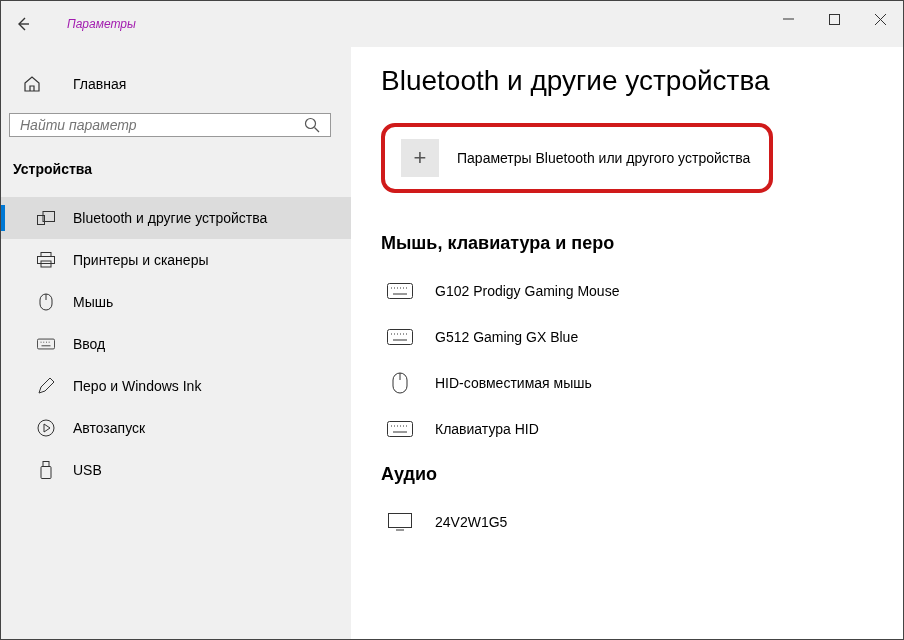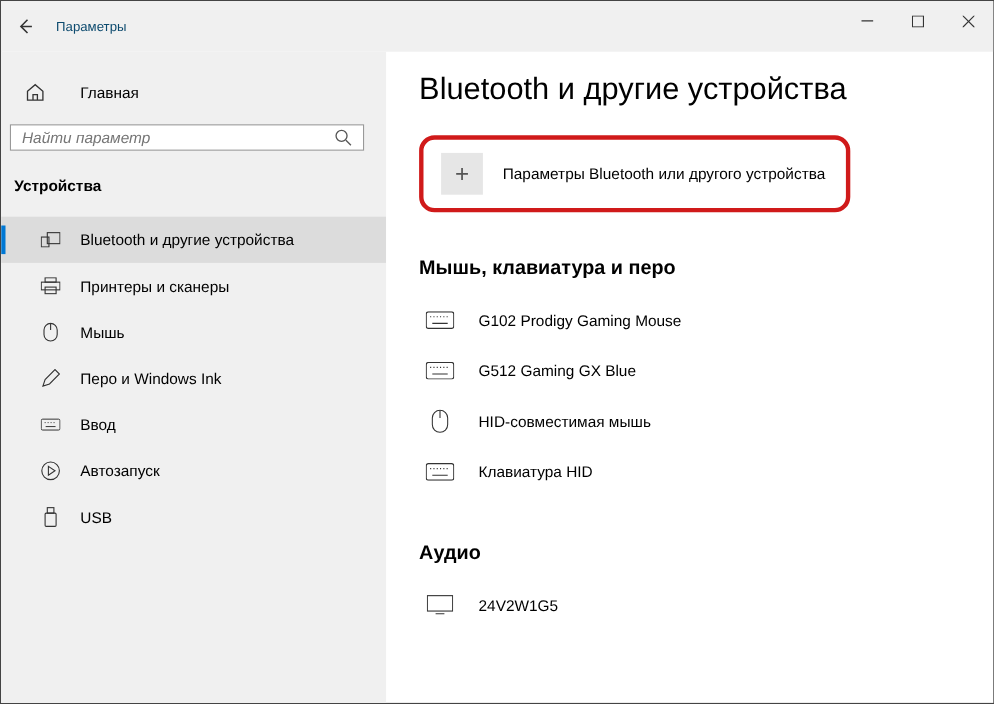--- a/index.html
+++ b/index.html
@@ -21,22 +21,23 @@
   .back-btn {
     width: 44px;
     height: 46px;
     display: flex;
     align-items: center;
     justify-content: center;
     cursor: pointer;
   }
   .title {
     font-size: 12px;
-    color: #0c4a6e;
-    margin-left: 6px;
+    color: #a21caf;
+    margin-left: 22px;
+    font-style: italic;
   }
   .window-controls {
     position: absolute;
     right: 0;
     top: 0;
     display: flex;
   }
   .win-btn {
     width: 46px;
     height: 36px;
@@ -245,38 +246,38 @@
       <span class="nav-icon">
         <svg width="14" height="18" viewBox="0 0 14 18">
             <rect x="1" y="1" width="12" height="16" rx="6" stroke="#333" fill="none"></rect>
             <line x1="7" y1="1" x2="7" y2="7" stroke="#333"></line>
           </svg>
       </span>
       <span>Мышь</span>
     </div>
     <div class="nav-item">
       <span class="nav-icon">
-        <svg width="18" height="18" viewBox="0 0 18 18">
-            <path d="M2 16 L4 10 L13 1 L17 5 L8 14 Z" stroke="#333" fill="none"></path>
-          </svg>
-      </span>
-      <span>Перо и Windows Ink</span>
-    </div>
-    <div class="nav-item">
-      <span class="nav-icon">
         <svg width="20" height="12" viewBox="0 0 20 12">
             <rect x="0.5" y="0.5" width="19" height="11" rx="1.5" stroke="#333" fill="none"></rect>
             <line x1="4" y1="4" x2="5" y2="4" stroke="#333"></line>
             <line x1="7" y1="4" x2="8" y2="4" stroke="#333"></line>
             <line x1="10" y1="4" x2="11" y2="4" stroke="#333"></line>
             <line x1="13" y1="4" x2="14" y2="4" stroke="#333"></line>
             <line x1="5" y1="8" x2="15" y2="8" stroke="#333"></line>
           </svg>
       </span>
       <span>Ввод</span>
+    </div>
+    <div class="nav-item">
+      <span class="nav-icon">
+        <svg width="18" height="18" viewBox="0 0 18 18">
+            <path d="M2 16 L4 10 L13 1 L17 5 L8 14 Z" stroke="#333" fill="none"></path>
+          </svg>
+      </span>
+      <span>Перо и Windows Ink</span>
     </div>
     <div class="nav-item">
       <span class="nav-icon">
         <svg width="18" height="18" viewBox="0 0 18 18">
             <circle cx="9" cy="9" r="8" stroke="#333" fill="none"></circle>
             <path d="M7 5 L13 9 L7 13 Z" stroke="#333" fill="none"></path>
           </svg>
       </span>
       <span>Автозапуск</span>
     </div>
@@ -349,21 +350,21 @@
             <line x1="10" y1="5" x2="11" y2="5" stroke="#333"></line>
             <line x1="13" y1="5" x2="14" y2="5" stroke="#333"></line>
             <line x1="16" y1="5" x2="17" y2="5" stroke="#333"></line>
             <line x1="19" y1="5" x2="20" y2="5" stroke="#333"></line>
             <line x1="6" y1="11" x2="20" y2="11" stroke="#333"></line>
           </svg>
       </span>
       <span>Клавиатура HID</span>
     </div>
 
-    <h2 class="sub-header" style="margin-top:40px">Аудио</h2>
+    <h2 class="sub-header" style="margin-top:12px">Аудио</h2>
 
     <div class="device-item">
       <span class="device-icon">
         <svg width="24" height="18" viewBox="0 0 24 18">
             <rect x="0.5" y="0.5" width="23" height="14" stroke="#333" fill="none"></rect>
             <line x1="8" y1="17" x2="16" y2="17" stroke="#333"></line>
           </svg>
       </span>
       <span>24V2W1G5</span>
     </div>

